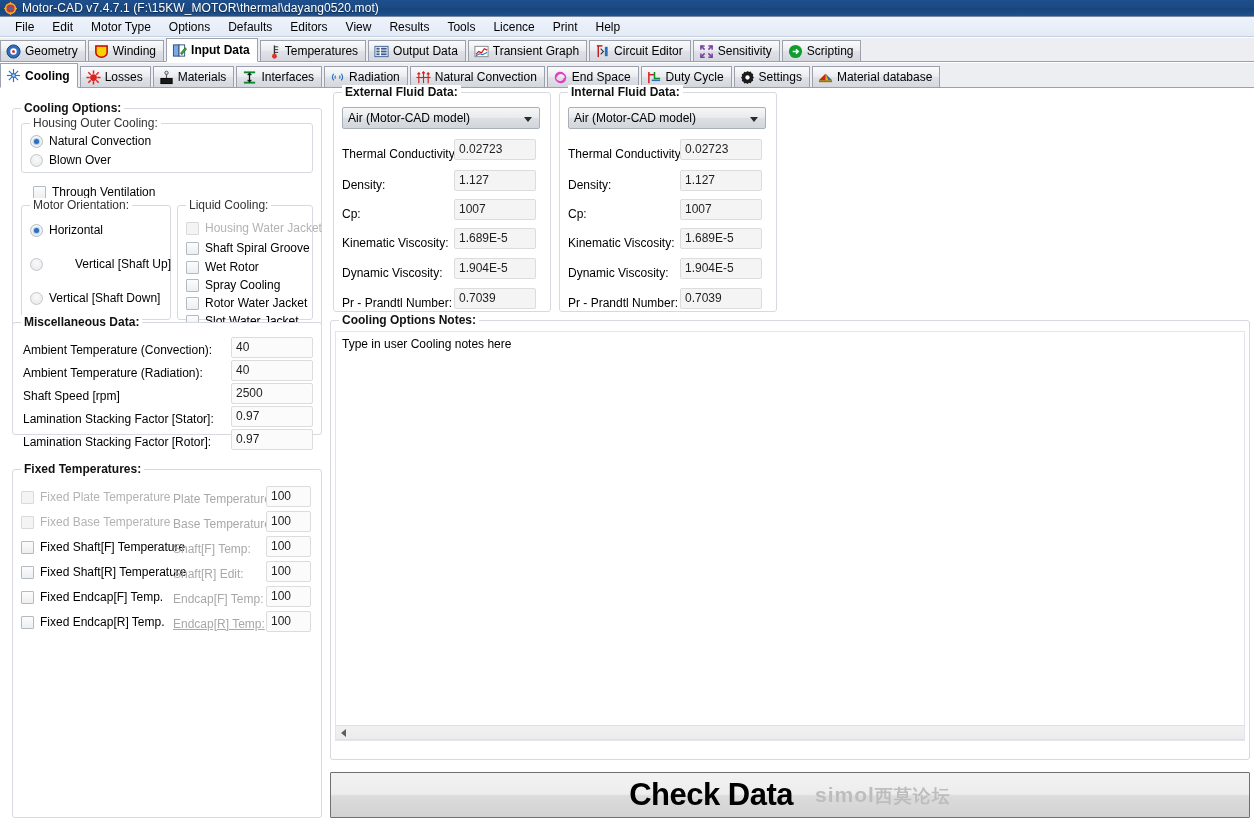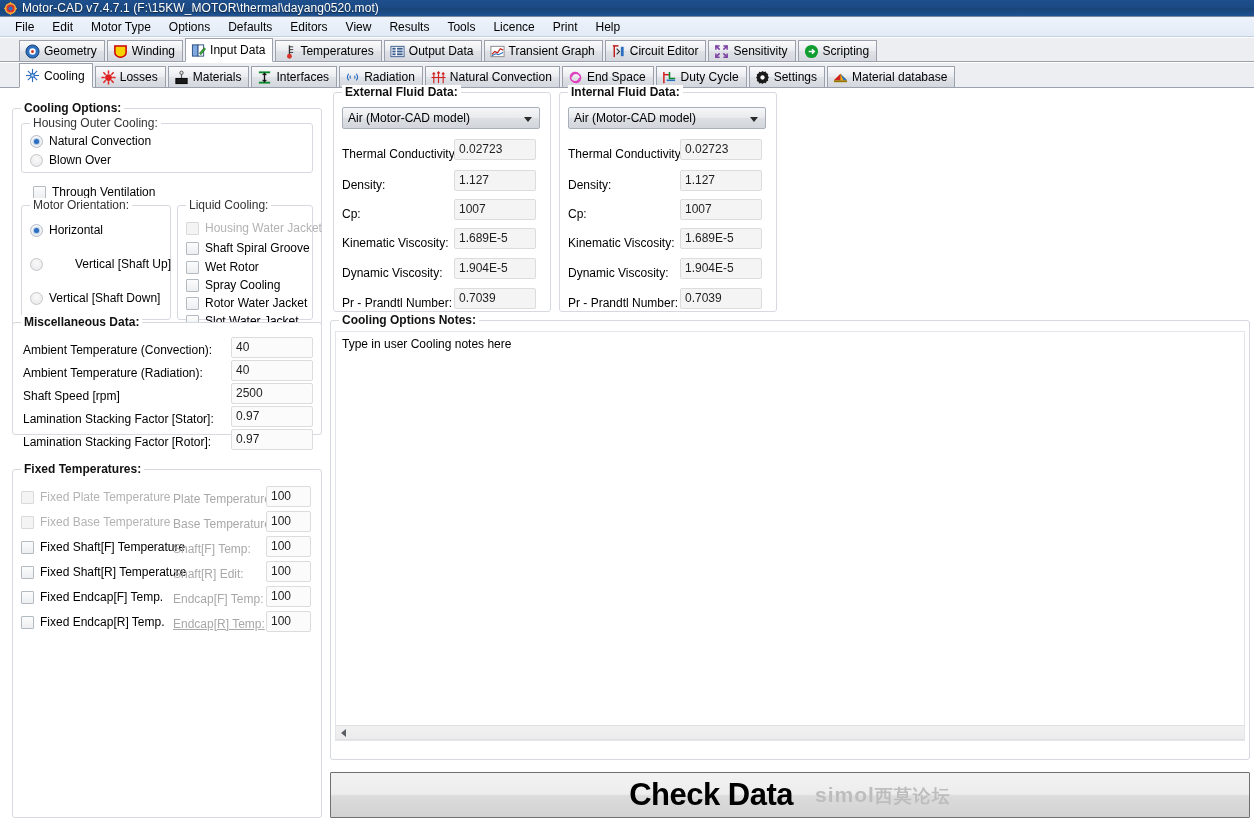--- a/index.html
+++ b/index.html
@@ -36,37 +36,37 @@
     display:flex; align-items:center; padding-left:6px;
   }
   .menu-item {
     padding:2px 9px; font-size:12px; color:#000; cursor:default; white-space:nowrap;
   }
 
   
   .tabstrip {
     position:absolute; left:0; width:1254px; height:24px;
     background:#eceef1;
-    display:flex; align-items:flex-end; padding-left:19px;
+    display:flex; align-items:flex-end; padding-left:0;
   }
   .tabstrip.row1 { top:38px; border-bottom:1px solid #9aa0ac; }
   .tabstrip.row2 { top:63px; height:25px; border-bottom:1px solid #9aa0ac; background:#eceef1;}
   .tab {
     height:21px; display:flex; align-items:center; gap:4px;
     padding:0 7px 0 5px;
     background: linear-gradient(to bottom,#fbfbfc 0%, #e9ebef 50%, #dfe2e7 51%, #d4d8de 100%);
     border:1px solid #9aa0ac; border-bottom:none;
     margin-right:2px; font-size:12px; color:#000; white-space:nowrap;
     border-radius:1px 1px 0 0;
     cursor:default; position:relative;
   }
   .tab.active {
     background:#ffffff; height:24px; z-index:3;
     border-bottom:1px solid #ffffff; margin-bottom:-1px;
-    font-weight:normal;
+    font-weight:bold;
   }
   .tabstrip.row2 .tab.active { height:25px; }
   .tab .ico { width:15px; height:15px; display:inline-block; flex:0 0 auto; position:relative; }
 
   
   .group {
     position:absolute;
     border:1px solid #d6dae0;
     border-radius:3px;
     background:#ffffff;

